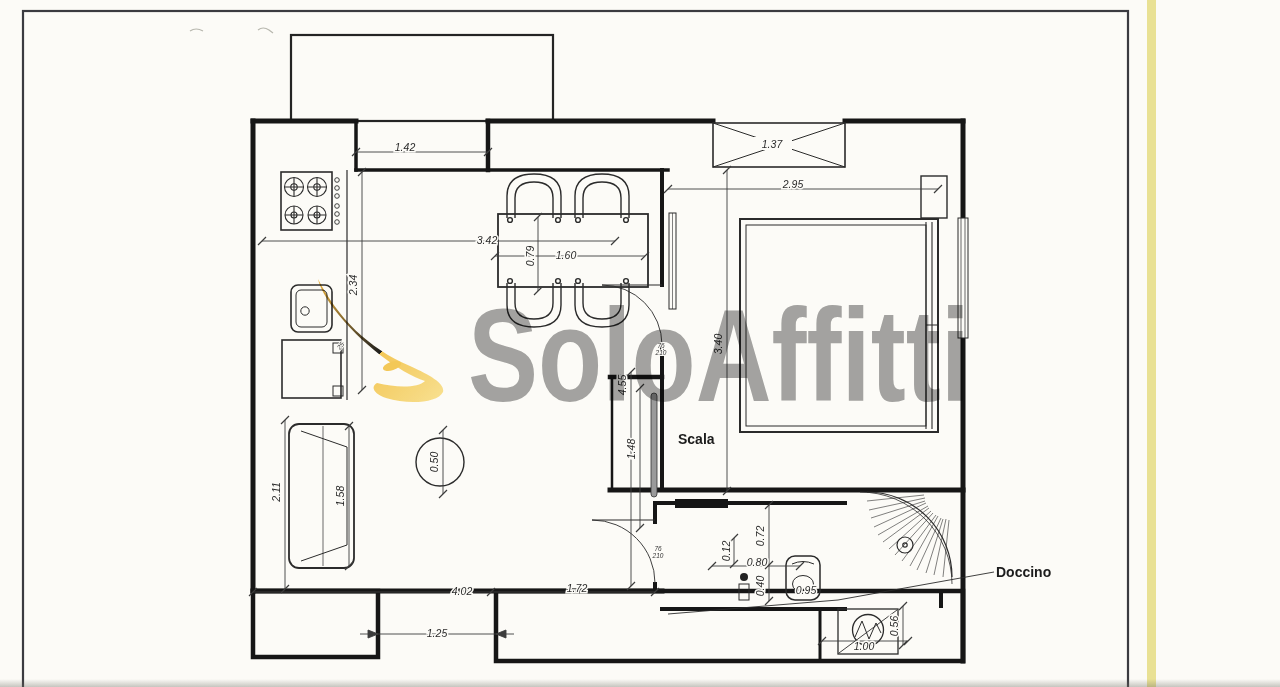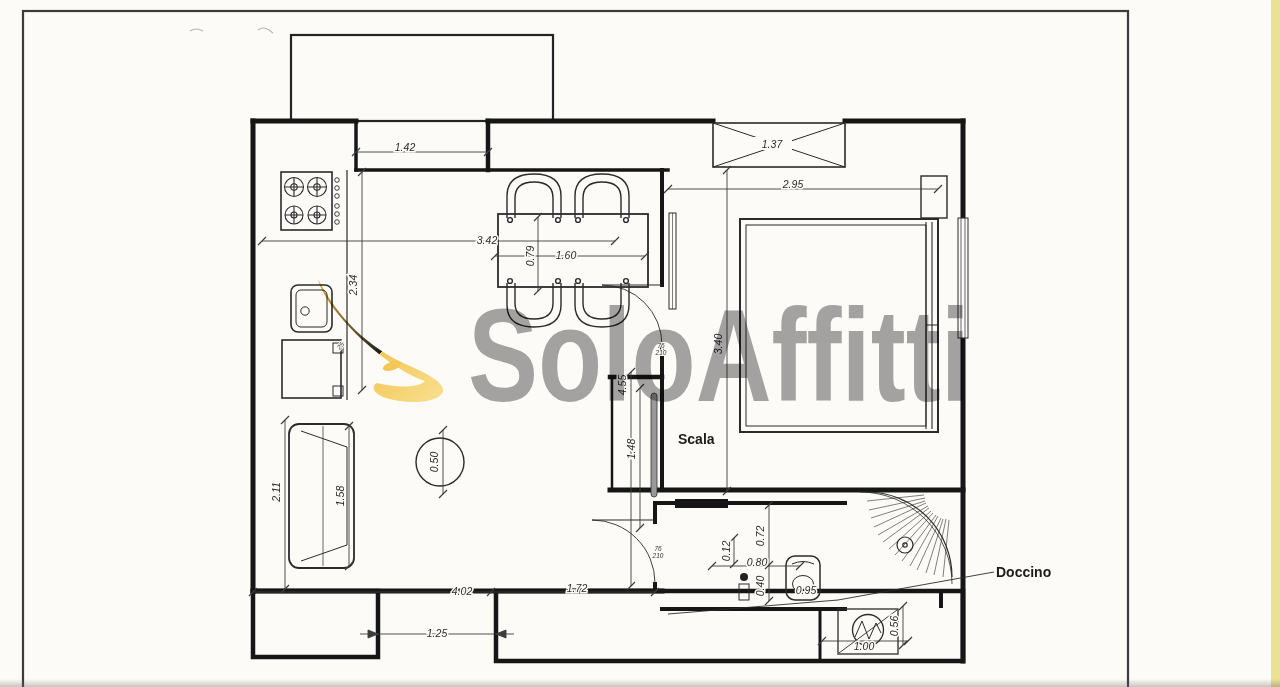--- a/index.html
+++ b/index.html
@@ -1,17 +1,17 @@
 <!DOCTYPE html>
 <html><head>
 <meta charset="utf-8">
 <style>
   html,body{margin:0;padding:0;width:1280px;height:687px;overflow:hidden;
     background:#fcfbf7;font-family:"Liberation Sans",sans-serif;}
-  #stage{position:absolute;inset:0;width:1280px;height:687px;}
+  #stage{position:absolute;inset:0;width:1156px;height:687px;}
   svg{position:absolute;inset:0;}
   svg text{font-family:"Liberation Sans","DejaVu Sans",sans-serif;}
   .dim{font-style:italic;font-size:10.5px;fill:#2b2b2b;paint-order:stroke;
     stroke:#fcfbf7;stroke-width:3px;}
   .dimtiny{font-style:italic;font-size:6.5px;fill:#333;paint-order:stroke;
     stroke:#fcfbf7;stroke-width:2px;}
   .room{font-size:14px;font-weight:600;fill:#1c1c1c;}
   .wm{mix-blend-mode:multiply;}
   #edge-strip{position:absolute;top:0;right:0;width:9px;height:687px;background:#e9e194;}
   #scan-shadow{position:absolute;left:0;bottom:0;width:1280px;height:8px;

